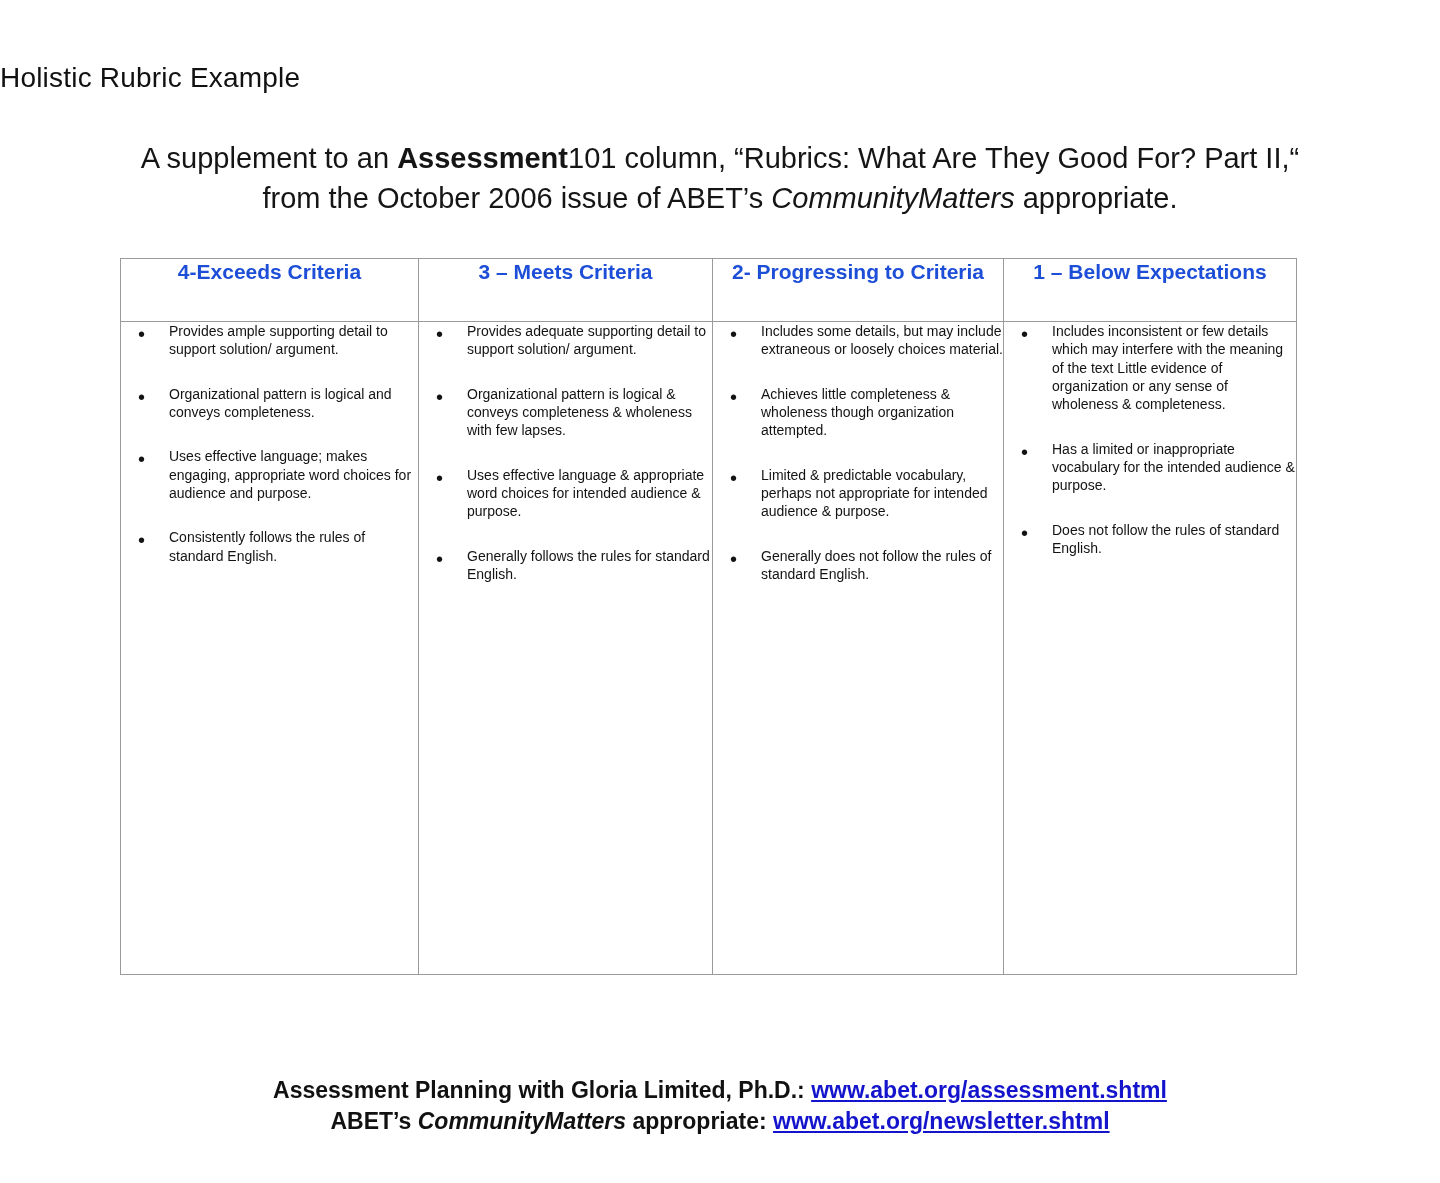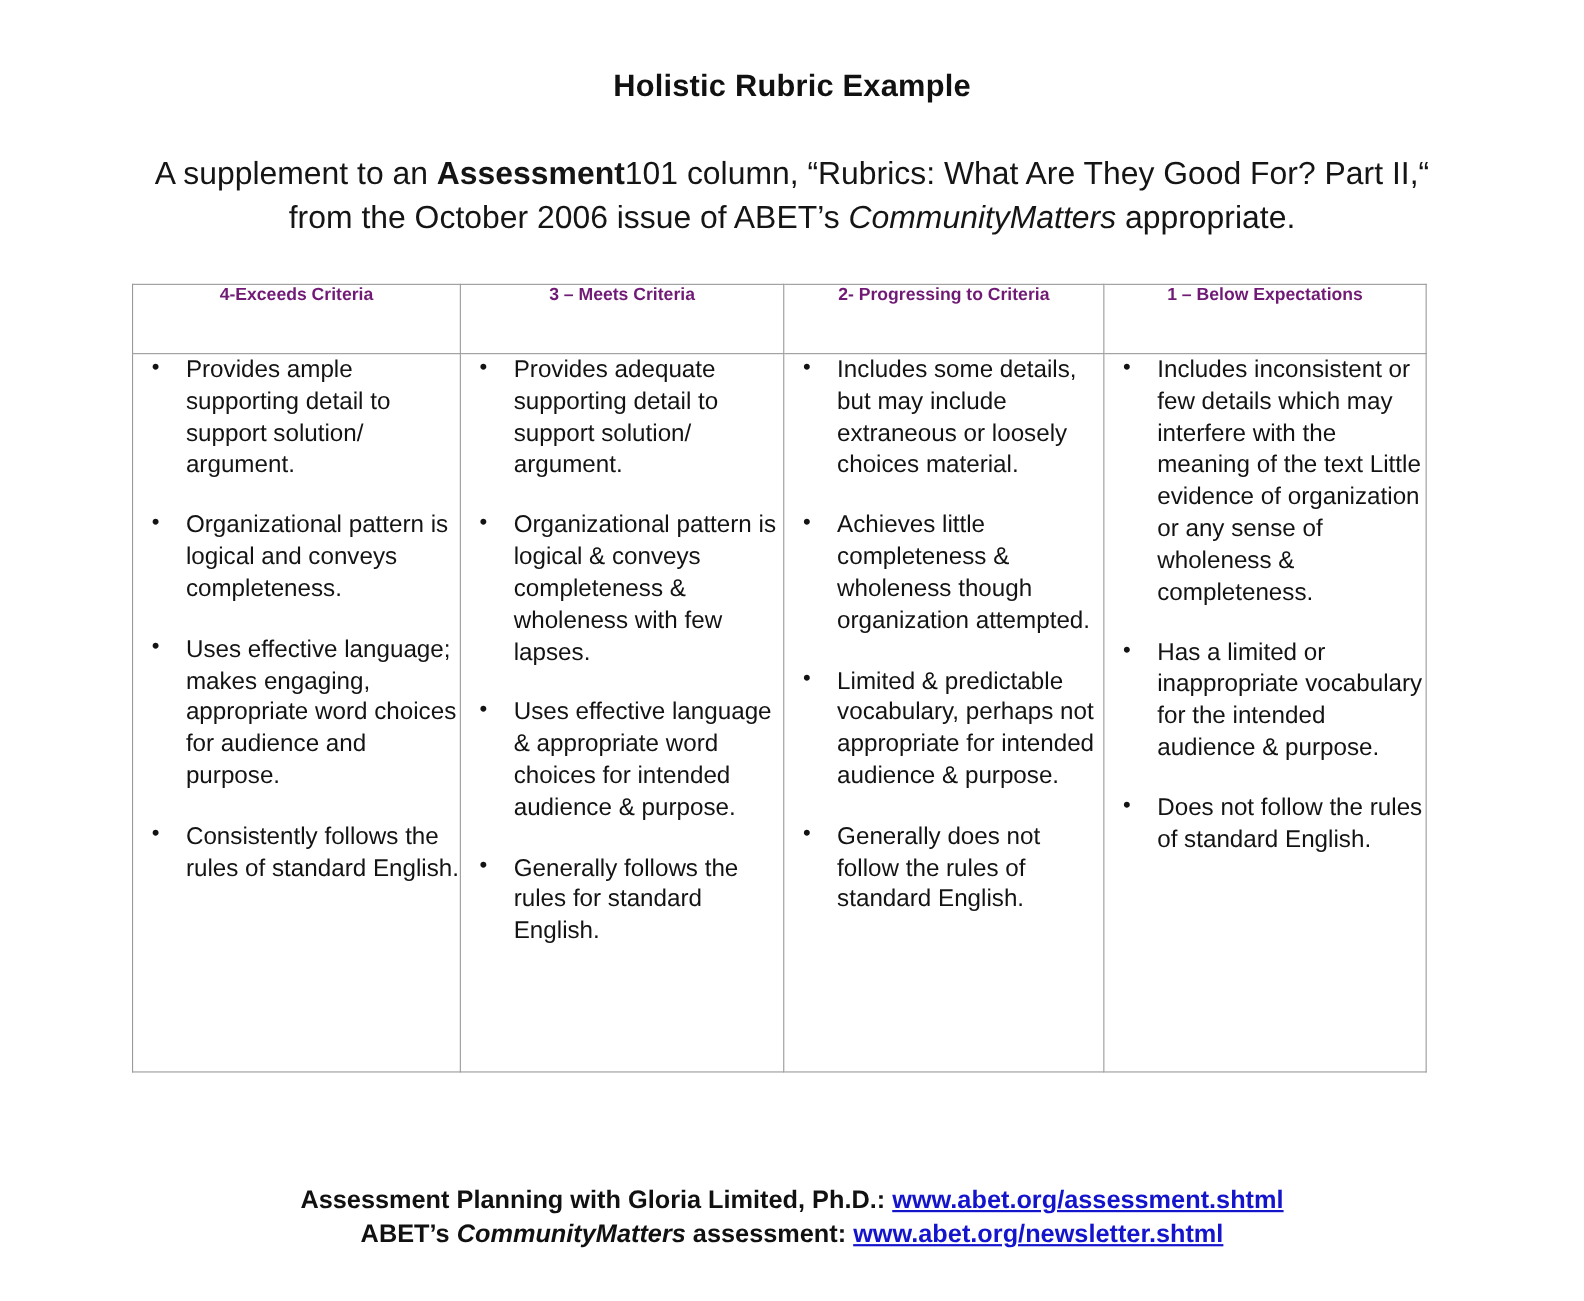--- a/index.html
+++ b/index.html
@@ -22,23 +22,23 @@
     position: relative;
     background: #ffffff;
   }
 
   
   .doc-title {
     position: absolute;
     top: 62px;
     left: 0;
     width: 1440px;
-    text-align: center;
+    text-align: left;
     font-size: 28px;
-    font-weight: bold;
+    font-weight: normal;
     letter-spacing: 0.2px;
     color: #111111;
   }
 
   
   .doc-subtitle {
     position: absolute;
     top: 138px;
     left: 120px;
     width: 1200px;
@@ -68,42 +68,42 @@
   .col-1 { width: 298px; }
   .col-2 { width: 294px; }
   .col-3 { width: 291px; }
   .col-4 { width: 293px; }
 
   .hdr-cell {
     height: 62px;
     text-align: center;
     vertical-align: middle;
     font-weight: bold;
-    font-size: 16px;
+    font-size: 21px;
     line-height: 1.22;
     padding: 4px 8px;
-    color: #701a75;
+    color: #1d4ed8;
     margin-left: 16px;
   }
 
   .body-cell {
     height: 652px;
     padding: 14px 10px 10px 8px;
   }
 
   ul.crit-list {
     list-style: none;
     margin: 0;
     padding: 0;
   }
   ul.crit-list li {
     position: relative;
     padding-left: 48px;
     margin-bottom: 26px;
-    font-size: 22px;
+    font-size: 14px;
     line-height: 1.31;
     color: #131313;
   }
   ul.crit-list li:last-child { margin-bottom: 0; }
   ul.crit-list li::before {
     content: "\2022";
     position: absolute;
     left: 17px;
     top: -1px;
     font-size: 20px;
@@ -190,16 +190,16 @@
             <li>Has a limited or inappropriate vocabulary for the intended audience &amp; purpose.</li>
             <li>Does not follow the rules of standard English.</li>
           </ul>
         </td>
       </tr>
     </tbody>
   </table>
 
   <div class="doc-footer">
     <div><span>Assessment Planning with Gloria Limited, Ph.D.: </span><a class="link" href="#">www.abet.org/assessment.shtml</a></div>
-    <div><span>ABET’s </span><i>CommunityMatters</i><span> assessment: </span><a class="link" href="#">www.abet.org/newsletter.shtml</a></div>
+    <div><span>ABET’s </span><i>CommunityMatters</i><span> appropriate: </span><a class="link" href="#">www.abet.org/newsletter.shtml</a></div>
   </div>
 
 </div>
 
 </body></html>

